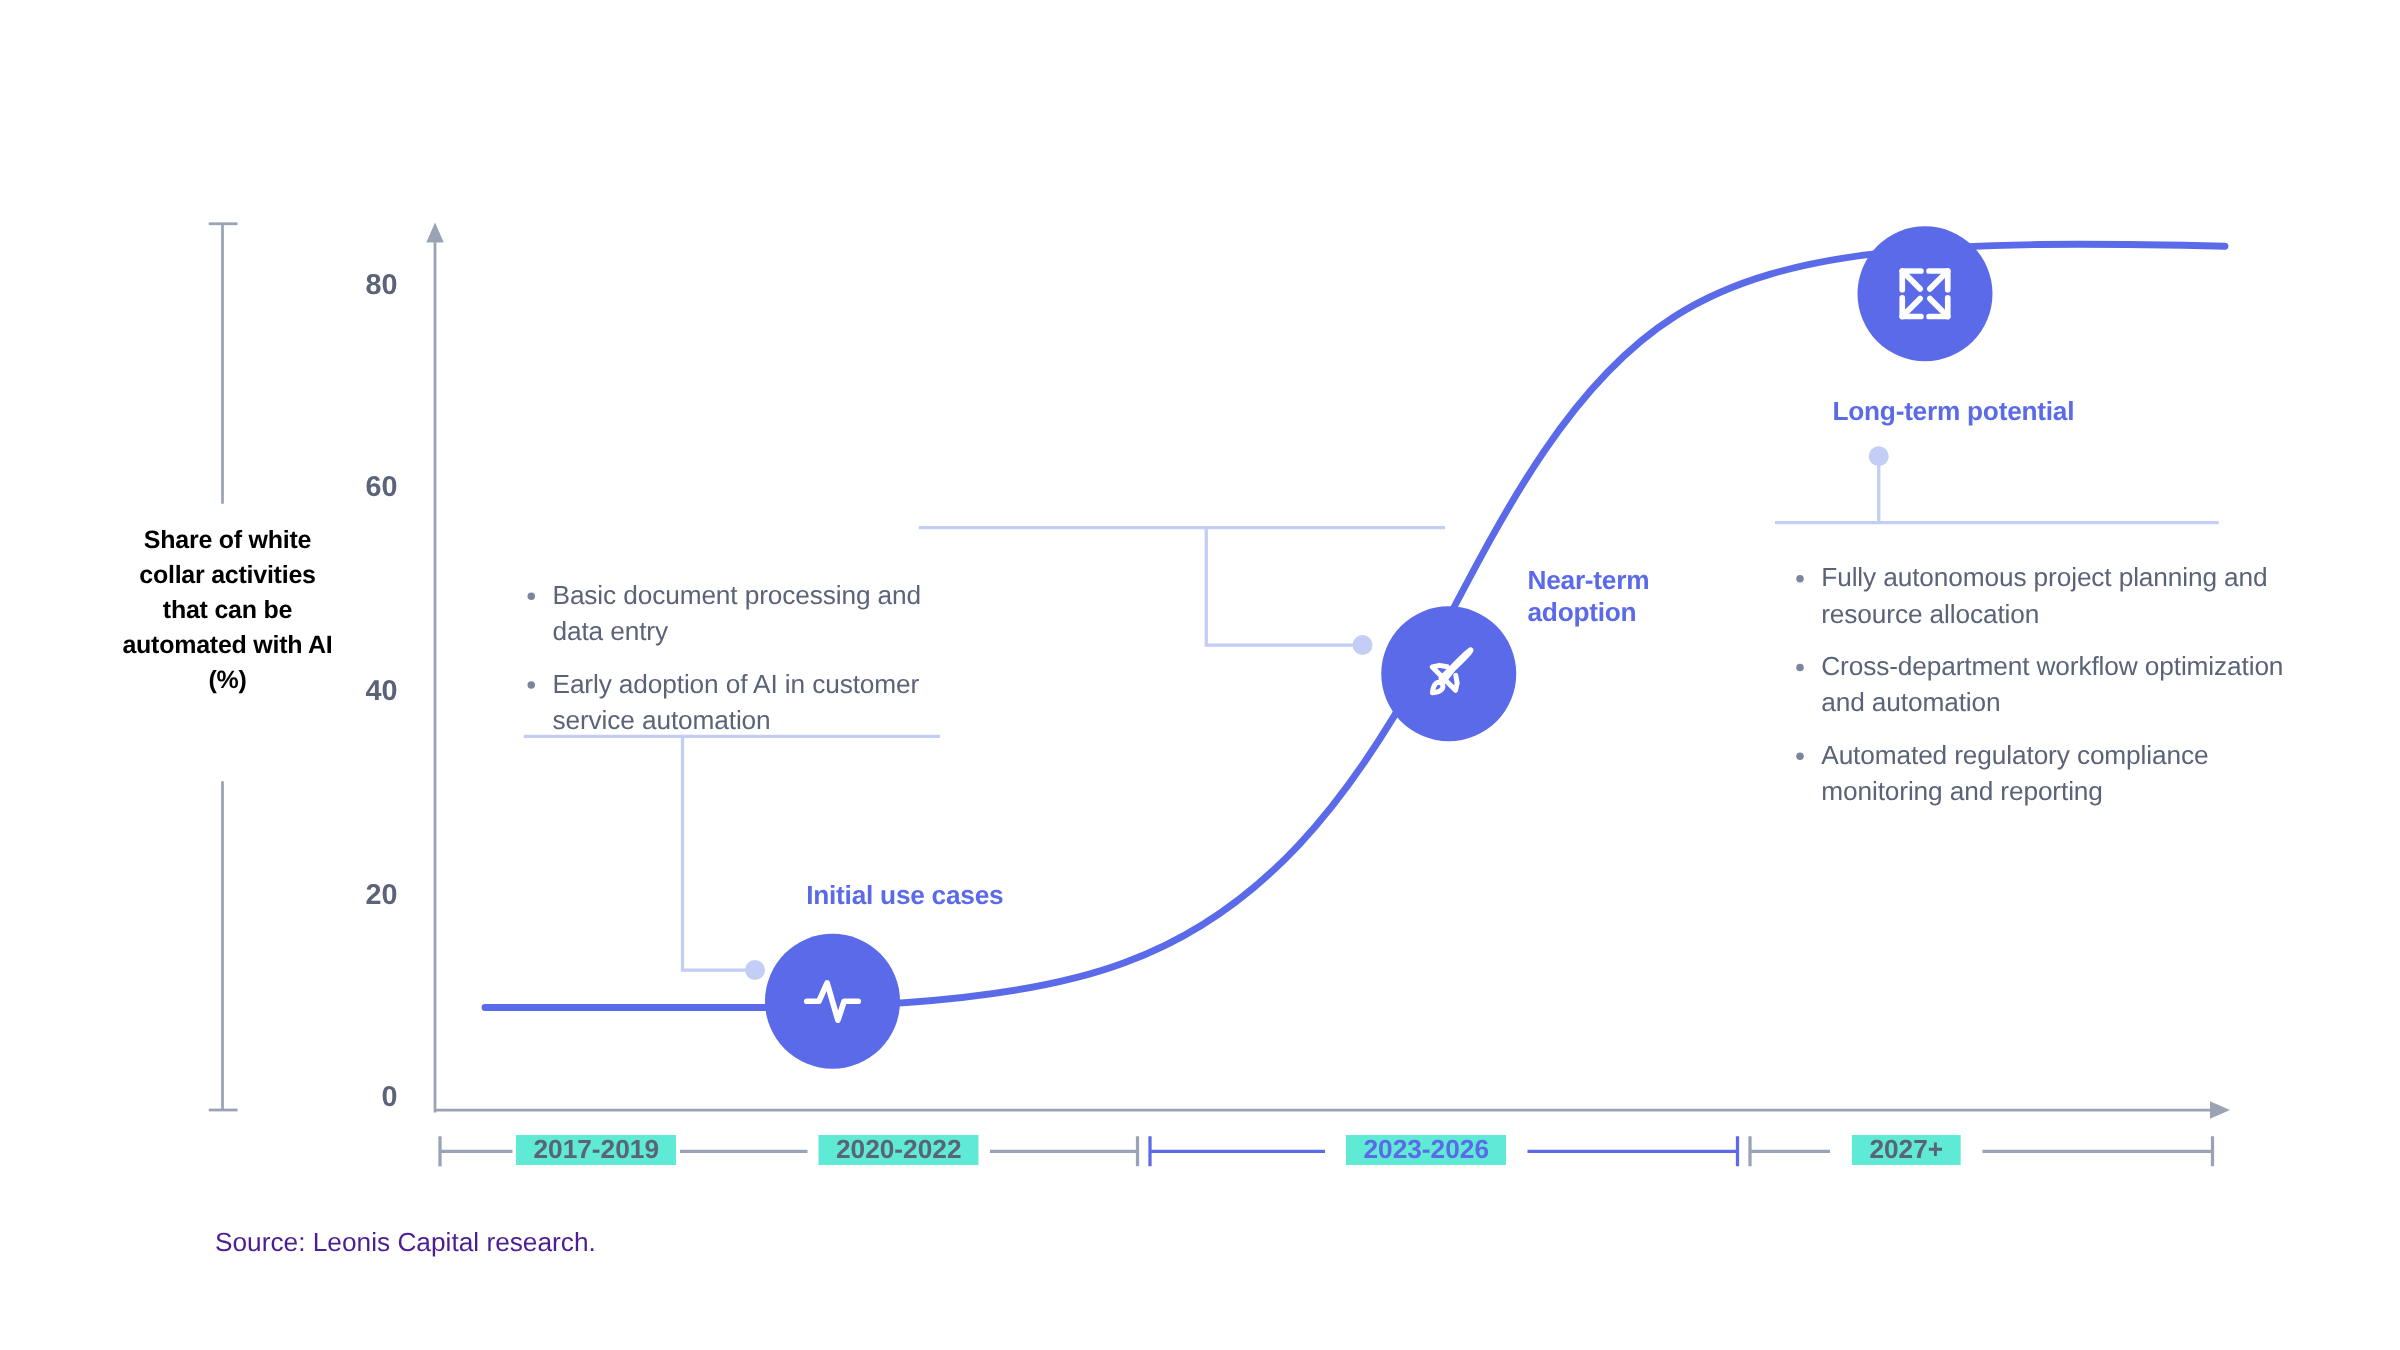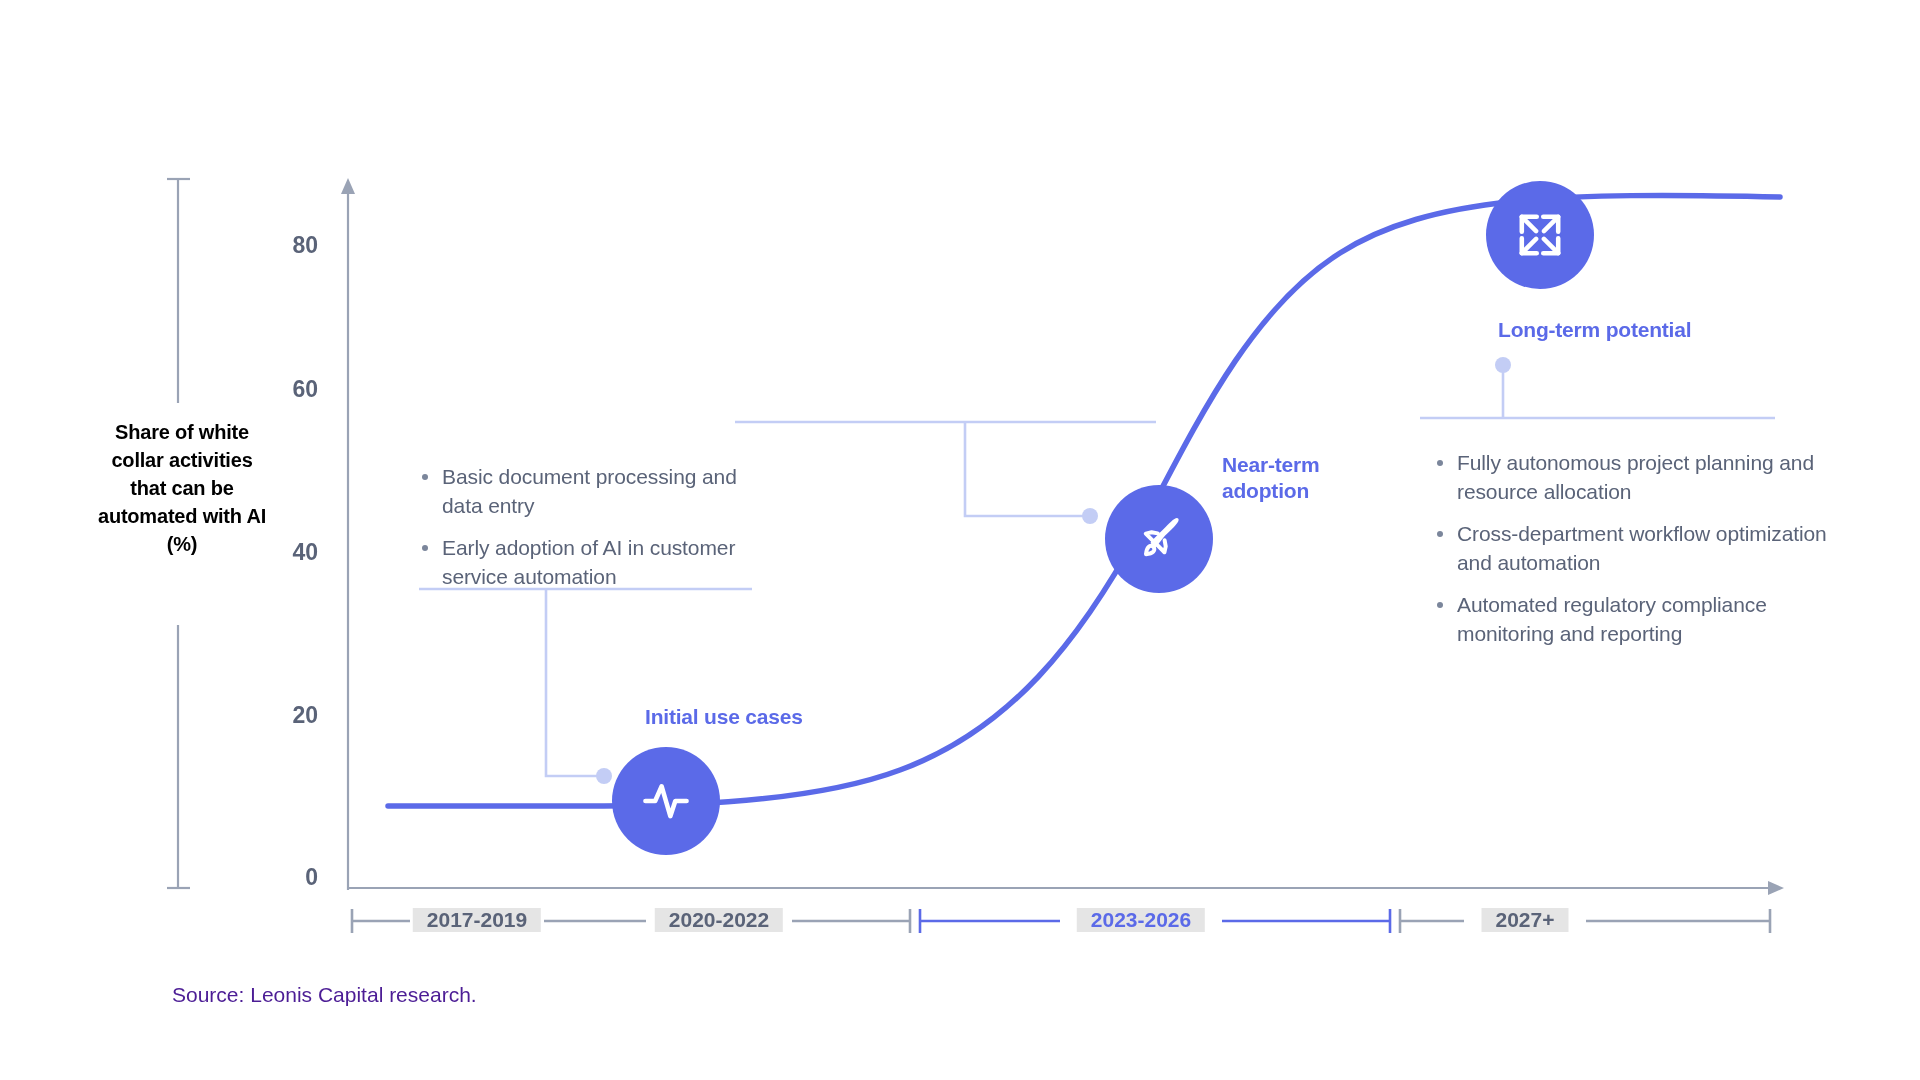--- a/index.html
+++ b/index.html
@@ -65,21 +65,21 @@
     letter-spacing: -0.2px;
   }
 
   .axis-seg-label {
     position: absolute;
     font-size: 21px;
     font-weight: bold;
     color: #5a6378;
     white-space: nowrap;
     transform: translateX(-50%);
-    background: #e5e5e5;
+    background: #5eead4;
     padding: 0 14px;
   }
   .axis-seg-label.active { color: #5b6ae8; }
 
   .source {
     position: absolute;
     left: 172px; top: 983px;
     font-size: 21px;
     color: #4c1d95;
   }
@@ -157,21 +157,21 @@
 
       <path d="M1400 909 L1400 933" stroke="#9aa3b5"></path>
       <path d="M1400 921 L1464 921" stroke="#9aa3b5"></path>
       <path d="M1586 921 L1770 921" stroke="#9aa3b5"></path>
       <path d="M1770 909 L1770 933" stroke="#9aa3b5"></path>
     </g>
   </svg>
 
   <div class="y-axis-label">Share of white collar activities that can be automated with AI (%)</div>
 
-  <div class="y-tick" style="left:258px; top:232px;">80</div>
+  <div class="y-tick" style="left:258px; top:214px;">80</div>
   <div class="y-tick" style="left:258px; top:376px;">60</div>
   <div class="y-tick" style="left:258px; top:539px;text-align:right;">40</div>
   <div class="y-tick" style="left:258px; top:702px;text-align:right;">20</div>
   <div class="y-tick" style="left:258px; top:864px;">0</div>
 
   <div class="callout" style="left:419px; top:462px; width:340px;">
     <ul>
       <li>Basic document processing and data entry</li>
       <li>Early adoption of AI in customer service automation</li>
     </ul>
@@ -180,21 +180,21 @@
 
   <div class="stage-label" style="left:1222px; top:452px; width:135px;">Near-term adoption</div>
 
   <div class="callout" style="left:1434px; top:448px; width:400px;">
     <ul>
       <li>Fully autonomous project planning and resource allocation</li>
       <li>Cross-department workflow optimization and automation</li>
       <li>Automated regulatory compliance monitoring and reporting</li>
     </ul>
   </div>
-  <div class="stage-label" style="left:1466px; top:317px;margin-left:32px;">Long-term potential</div>
+  <div class="stage-label" style="left:1466px; top:317px;">Long-term potential</div>
 
   <div class="node" style="left:612px; top:747px;">
     <svg viewBox="0 0 24 24">
       <path d="M2.5 12 H7 L10 5.2 L14 19 L16.3 12 H21.5" fill="none" stroke="#ffffff" stroke-width="2.1" stroke-linecap="round" stroke-linejoin="round"></path>
     </svg>
   </div>
 
   <div class="node" style="left:1105px; top:485px;">
     <svg viewBox="0 0 24 24">
       <g fill="none" stroke="#ffffff" stroke-width="1.85" stroke-linecap="round" stroke-linejoin="round">

